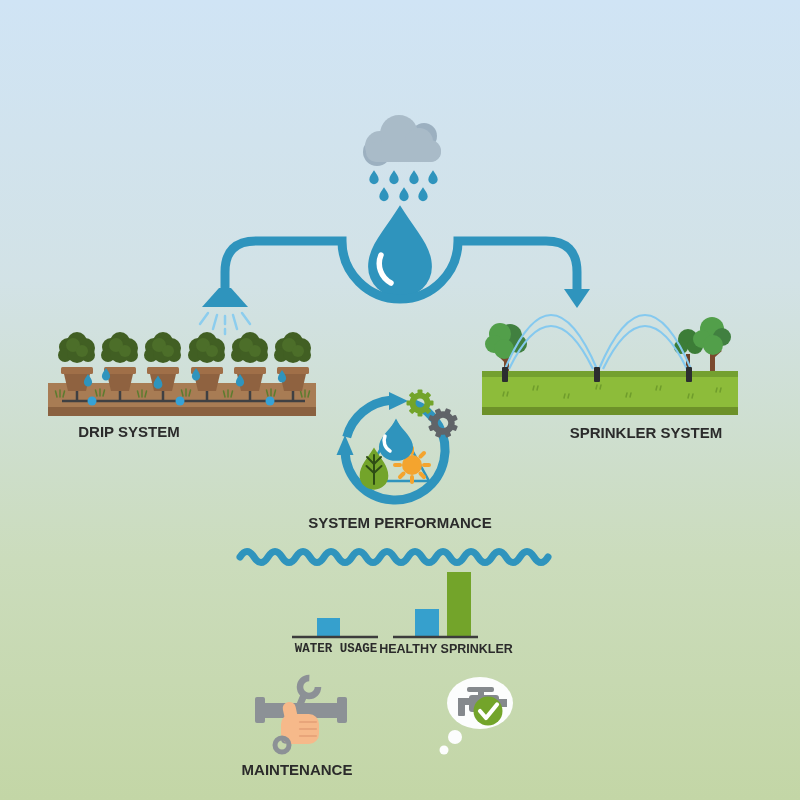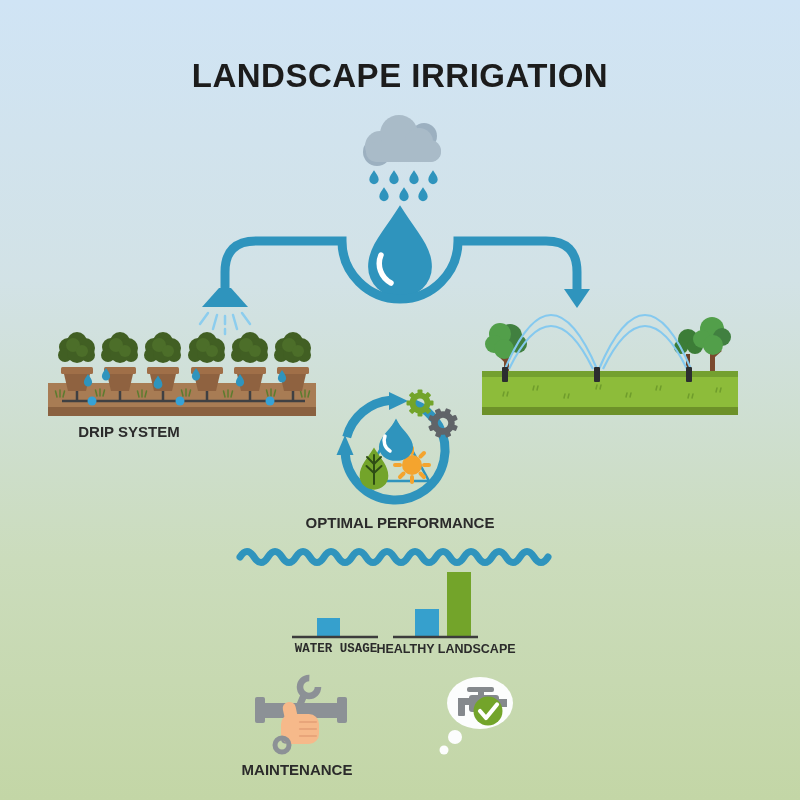--- a/index.html
+++ b/index.html
@@ -13,21 +13,20 @@
   .title{position:absolute;left:0;top:57px;width:800px;text-align:center;
     font-size:33px;font-weight:700;color:#1c1c1c;letter-spacing:.5px;}
   .lbl.mid{font-size:15px;}
   .lbl.small{font-size:12.5px;}
 </style>
 </head>
 <body>
 
 <div class="stage">
 
-  <div class="title">LANDSCAPE IRRIGATION</div>
 
   <svg class="scene" width="800" height="800" viewBox="0 0 800 800">
     <defs>
       <path id="raindrop" d="M0,-8 C2.6,-3.6 5.5,-0.8 5.5,3 A5.5,5.5 0 1,1 -5.5,3 C-5.5,-0.8 -2.6,-3.6 0,-8 Z"></path>
       <g id="potplant">
         <g fill="#415f23">
           <circle cx="0" cy="-49" r="10"></circle>
             <circle cx="-9" cy="-44" r="9"></circle>
             <circle cx="8" cy="-43" r="10"></circle>
           <circle cx="-12" cy="-36" r="7"></circle>
@@ -275,18 +274,19 @@
         <rect x="458" y="698" width="7" height="18" rx="1"></rect>
       </g>
       <g>
         <circle cx="488" cy="711" r="14.5" fill="#73a42a"></circle>
         <path d="M480 711 L486 718 L497 704.5" stroke="#ffffff" stroke-width="4.2" fill="none" stroke-linecap="round" stroke-linejoin="round"></path>
       </g>
     </g>
   </svg>
 
   <div class="lbl mid" style="left:29px;top:423px;width:200px;">DRIP SYSTEM</div>
-  <div class="lbl mid" style="left:300px;top:514px;width:200px;">OPTIMAL PERFORMANCE</div>
+  <div class="lbl mid" style="left:546px;top:424px;width:200px;">SPRINKLER SYSTEM</div>
+  <div class="lbl mid" style="left:300px;top:514px;width:200px;">SYSTEM PERFORMANCE</div>
   <div class="lbl small" style="left:261px;top:642px;width:150px;font-family:Liberation Mono, monospace;">WATER USAGE</div>
-  <div class="lbl small" style="left:371px;top:642px;width:150px;">HEALTHY LANDSCAPE</div>
+  <div class="lbl small" style="left:371px;top:642px;width:150px;">HEALTHY SPRINKLER</div>
   <div class="lbl mid" style="left:197px;top:761px;width:200px;">MAINTENANCE</div>
 
 </div>
 
 </body></html>

